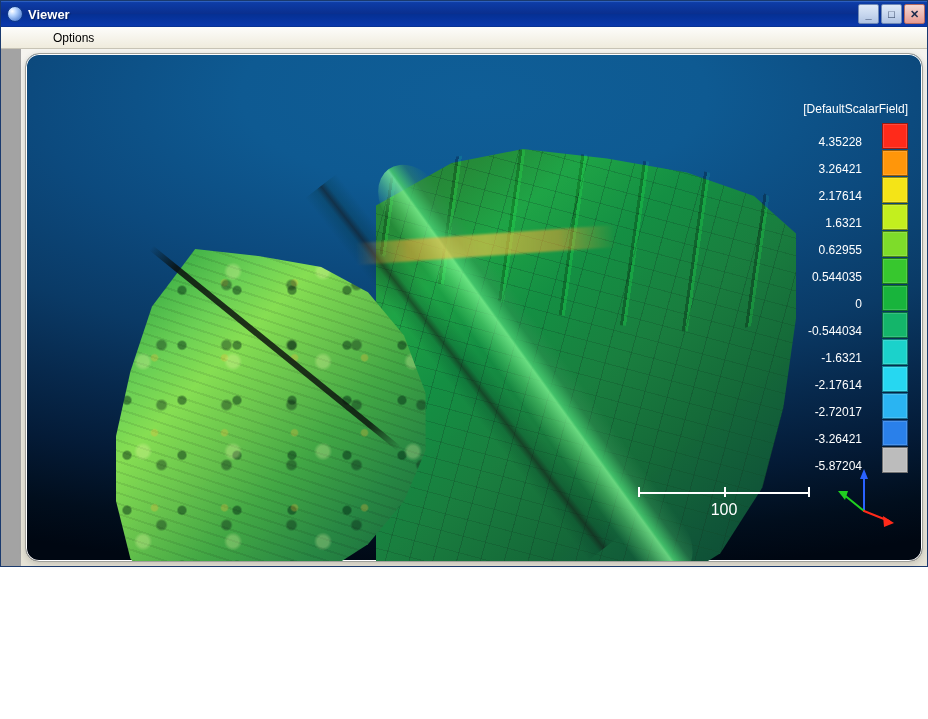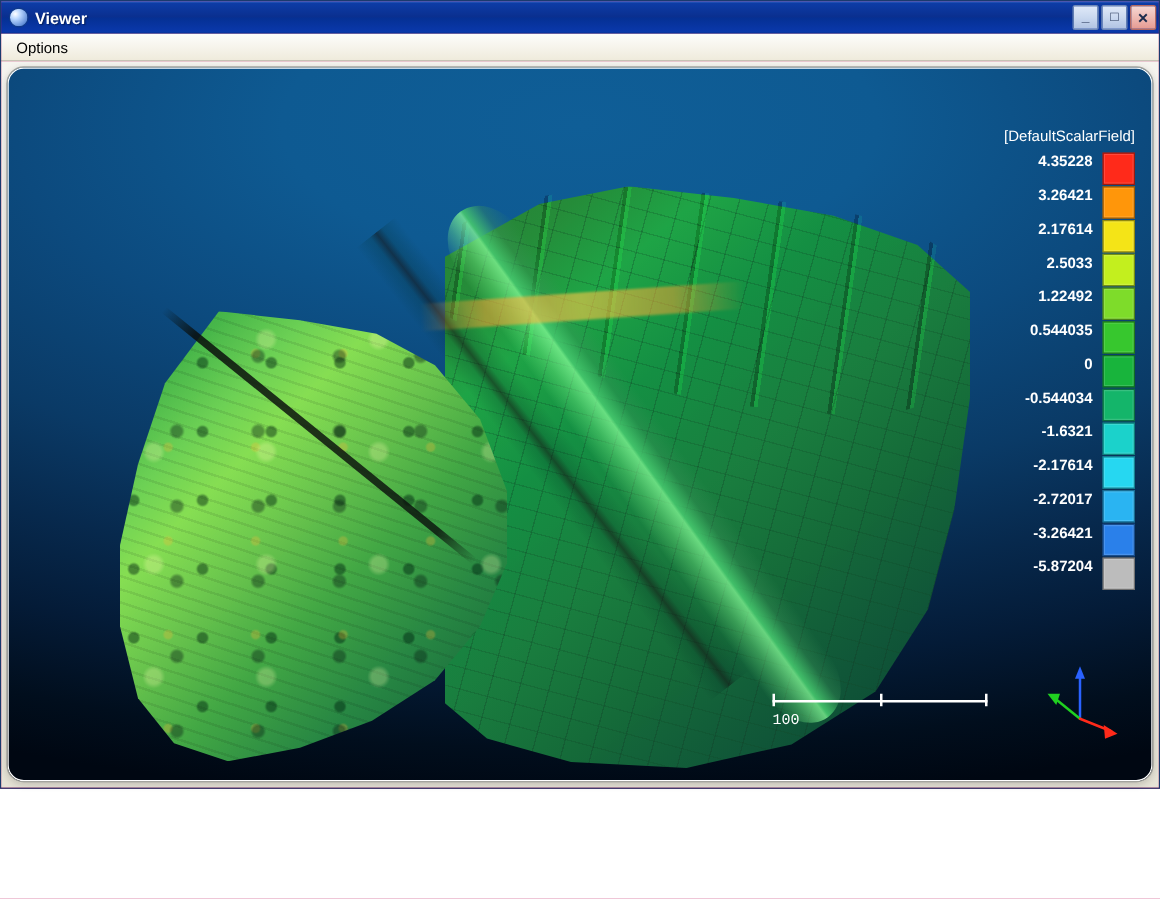--- a/index.html
+++ b/index.html
@@ -1,21 +1,21 @@
 <!DOCTYPE html>
 <html><head>
 <meta charset="utf-8">
 <style>
   * { box-sizing: border-box; margin: 0; padding: 0; }
   html, body { width: 928px; height: 719px; overflow: hidden; font-family: Tahoma, Arial, sans-serif; }
 
   .window {
-    width: 928px; height: 631px;
+    width: 928px; height: 567px;
     border: 1px solid #1a3a6e;
-    background: #be185d;
+    background: #a3a3a3;
     display: flex; flex-direction: column;
   }
   .titlebar {
     height: 26px;
     background: linear-gradient(to bottom, #3a6ecb 0%, #0d3ca6 6%, #0a2f8f 48%, #053094 52%, #0a38ab 94%, #063088 100%);
     display: flex; align-items: center;
     padding: 0 2px 0 6px;
     color: #fff; font-size: 13px; font-weight: bold;
   }
   .titlebar .app-icon {
@@ -42,26 +42,27 @@
   }
 
   .menubar {
     height: 22px;
     background: linear-gradient(to bottom, #fdfdfb, #efebdc);
     border-bottom: 1px solid #c7c3b5;
     display: flex; align-items: center;
     font-size: 12px; color:#000;
     padding-left: 4px;
   }
-  .menubar .menu-item { padding: 15px 8px; }
+  .menubar .menu-item { padding: 15px 8px; margin-left: 40px; }
 
   .client {
     flex: 1; position: relative;
     background: linear-gradient(to bottom, #f5f4ef, #e6e3d6);
     padding: 4px;
+    margin-left: 20px;
   }
 
   .viewport-frame {
     width: 100%; height: 100%;
     position: relative;
     border-radius: 14px;
     border: 1px solid #a0a09a;
     box-shadow: inset 0 0 0 1px #ffffff, 0 2px 6px rgba(0,0,0,.15);
     overflow: hidden;
     background:
@@ -155,27 +156,27 @@
     transform: rotate(-4deg);
     filter: blur(1px);
   }
 
   .scalar-panel {
     position: absolute; right: 14px; top: 48px;
     text-align: right; color:#fff;
     font-size: 12px;
   }
   .scalar-title { font-size: 12px; margin-bottom: 6px; text-align: right; }
-  .scalar-row { display:flex; align-items:flex-start; justify-content:flex-end; gap:8px; height: 27px; font-weight: bold; }
+  .scalar-row { display:flex; align-items:flex-end; justify-content:flex-end; gap:20px; height: 27px; }
   .scalar-row .val { min-width: 72px; text-align: right; font-size: 12px; }
   .swatch { width: 26px; height: 26px; border:1px solid rgba(0,0,0,.4); box-shadow: inset 0 0 0 1px rgba(255,255,255,.15); }
 
   .scale-bar {
     position:absolute; left: 612px; bottom: 42px;
-    color:#fff; font-size: 12px; font-family:Liberation Mono, monospace;
+    color:#fff; font-size: 16px; text-align:center;
   }
   .scale-bar .bar {
     width: 172px; height: 10px; position: relative; margin-bottom: 4px;
   }
   .scale-bar .bar .line {
     position:absolute; left:0; right:0; top:50%; height:2px; background:#fff;
   }
   .scale-bar .bar .tick { position:absolute; top:0; bottom:0; width:2px; background:#fff; }
   .scale-bar .bar .tick.l { left:0; }
   .scale-bar .bar .tick.m { left:50%; }
@@ -234,25 +235,25 @@
             </div>
             <div class="scalar-row">
               <span class="val">3.26421</span>
               <span class="swatch" style="background: rgb(255, 150, 10);"></span>
             </div>
             <div class="scalar-row">
               <span class="val">2.17614</span>
               <span class="swatch" style="background: rgb(244, 228, 23);"></span>
             </div>
             <div class="scalar-row">
-              <span class="val">2.5033</span>
+              <span class="val">1.6321</span>
               <span class="swatch" style="background: rgb(195, 239, 30);"></span>
             </div>
             <div class="scalar-row">
-              <span class="val">1.22492</span>
+              <span class="val">0.62955</span>
               <span class="swatch" style="background: rgb(126, 220, 42);"></span>
             </div>
             <div class="scalar-row">
               <span class="val">0.544035</span>
               <span class="swatch" style="background: rgb(55, 199, 46);"></span>
             </div>
             <div class="scalar-row">
               <span class="val">0</span>
               <span class="swatch" style="background: rgb(24, 180, 60);"></span>
             </div>

